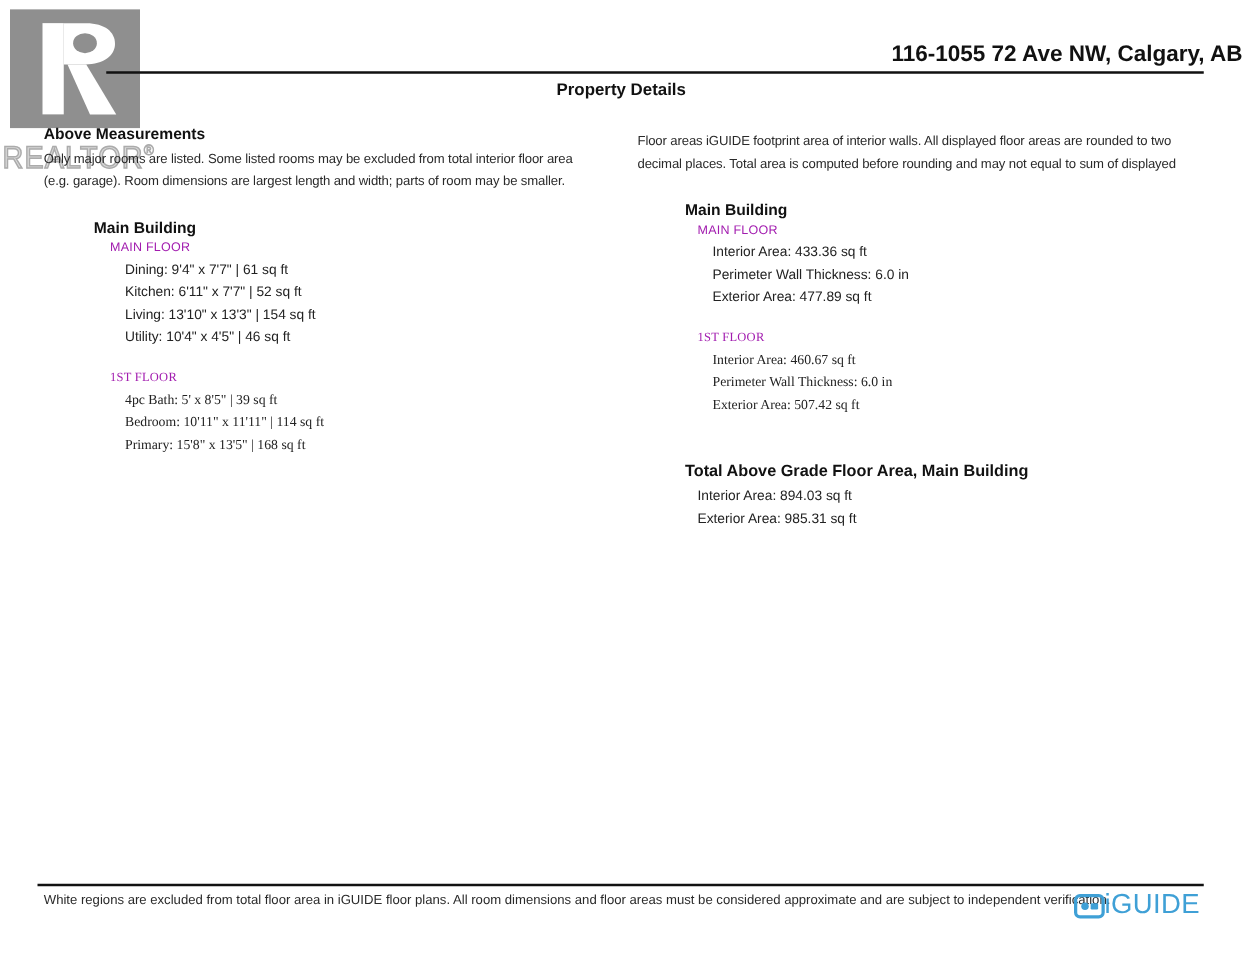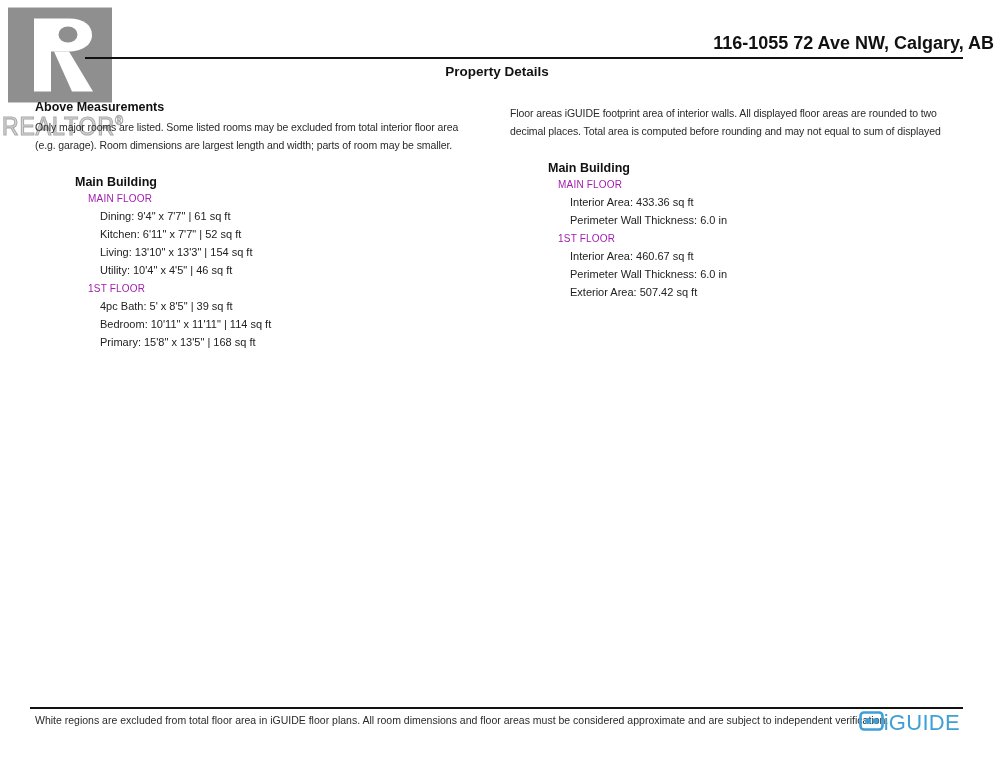--- a/index.html
+++ b/index.html
@@ -50,21 +50,21 @@
   .section-heading { font-size: 12.5px; font-weight: bold; color: #111; }
   .section-desc { margin-top: 5px; }
   .desc-line { font-size: 10.5px; line-height: 17.5px; color: #2a2a2a; letter-spacing: -0.1px; white-space: nowrap; }
 
   .building { margin-top: 21px; }
   .col-left  .building { margin-left: 40px; }
   .col-right .building { margin-left: 38px; }
   .building-name { font-size: 12.5px; font-weight: bold; color: #111; }
 
   .floor { margin-top: 4px; margin-left: 13px; }
-  .floor + .floor { margin-top: 4px; }
+  .floor + .floor { margin-top: 18px; font-family: Liberation Serif, serif; }
   .col-right .floor { margin-left: 10px; }
   .floor-name { font-size: 10px; color: #a21caf; letter-spacing: 0.2px; }
 
   .rows { margin-top: 3px; margin-left: 12px; }
   .row-line { font-size: 11px; line-height: 18px; color: #222; white-space: nowrap; }
 
   .total-block { margin-top: 36px; margin-left: 38px; }
   .total-heading { font-size: 13px; font-weight: bold; color: #111; white-space: nowrap; }
   .total-block .rows { margin-left: 10px; margin-top: 4px; }
 
@@ -72,21 +72,21 @@
   .footer-rule {
     position: absolute; top: 707px; left: 30px; width: 933px; height: 2px;
     background: #111; z-index: 2;
   }
   .footer-text {
     position: absolute; top: 714px; left: 35px; width: 830px;
     font-size: 10.5px; color: #2a2a2a; z-index: 2; white-space: nowrap;
   }
   .brand {
     position: absolute; top: 710px; right: 34px; z-index: 2;
-    display: flex; align-items: flex-start; gap: 0;
+    display: flex; align-items: flex-end; gap: 0;
   }
   .brand-icon { display: block; }
   .brand-name {
     font-size: 22px; color: #3FA0D6; letter-spacing: 0.3px; font-weight: 400;
   }
 </style>
 </head>
 <body>
 
 <div class="page">
@@ -144,33 +144,41 @@
     </div>
 
     <div class="building">
       <div class="building-name">Main Building</div>
 
       <div class="floor">
         <div class="floor-name">MAIN FLOOR</div>
         <div class="rows">
           <div class="row-line">Interior Area: 433.36 sq ft</div>
           <div class="row-line">Perimeter Wall Thickness: 6.0 in</div>
+          <div class="row-line">Exterior Area: 477.89 sq ft</div>
         </div>
       </div>
 
       <div class="floor">
         <div class="floor-name">1ST FLOOR</div>
         <div class="rows">
           <div class="row-line">Interior Area: 460.67 sq ft</div>
           <div class="row-line">Perimeter Wall Thickness: 6.0 in</div>
           <div class="row-line">Exterior Area: 507.42 sq ft</div>
         </div>
       </div>
     </div>
 
+    <div class="total-block">
+      <div class="total-heading">Total Above Grade Floor Area, Main Building</div>
+      <div class="rows">
+        <div class="row-line">Interior Area: 894.03 sq ft</div>
+        <div class="row-line">Exterior Area: 985.31 sq ft</div>
+      </div>
+    </div>
   </div>
 
   <div class="footer-rule"></div>
   <div class="footer-text">White regions are excluded from total floor area in iGUIDE floor plans. All room dimensions and floor areas must be considered approximate and are subject to independent verification.</div>
   <div class="brand">
     <svg class="brand-icon" width="25" height="22" viewBox="0 0 25 22" aria-hidden="true">
       <rect x="1.5" y="2.5" width="22" height="17" rx="3.5" fill="none" stroke="#3FA0D6" stroke-width="2.6"></rect>
       <circle cx="9" cy="11" r="3" fill="#3FA0D6"></circle>
       <rect x="13.5" y="8.5" width="6" height="5" rx="1" fill="#3FA0D6"></rect>
     </svg>

